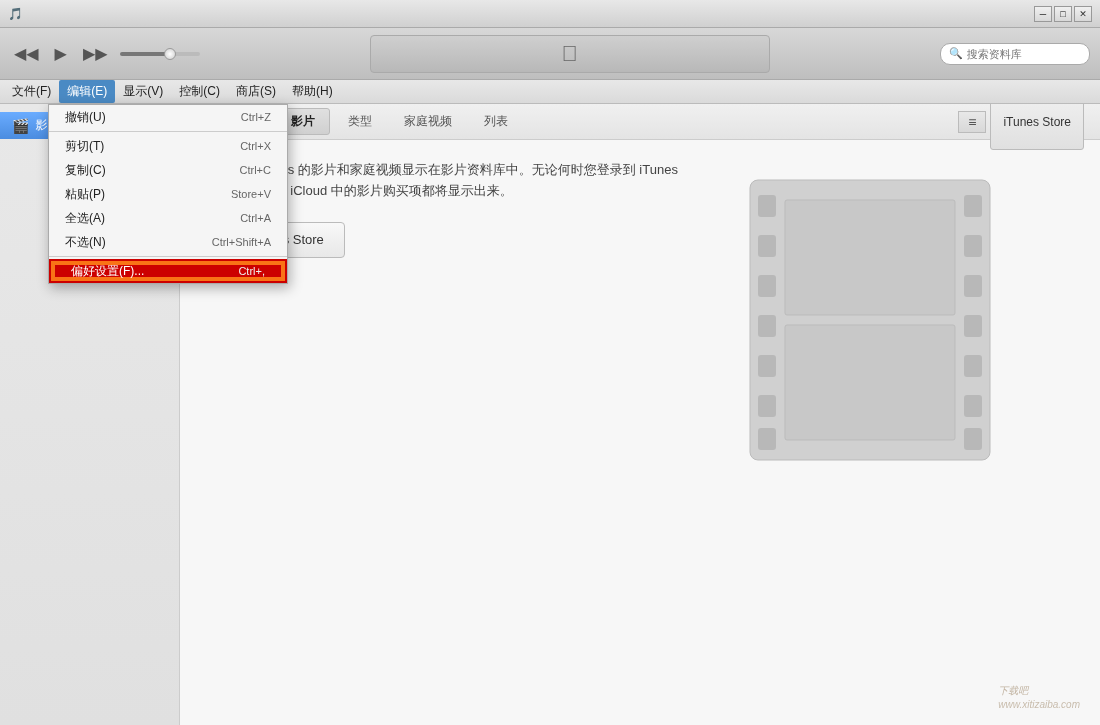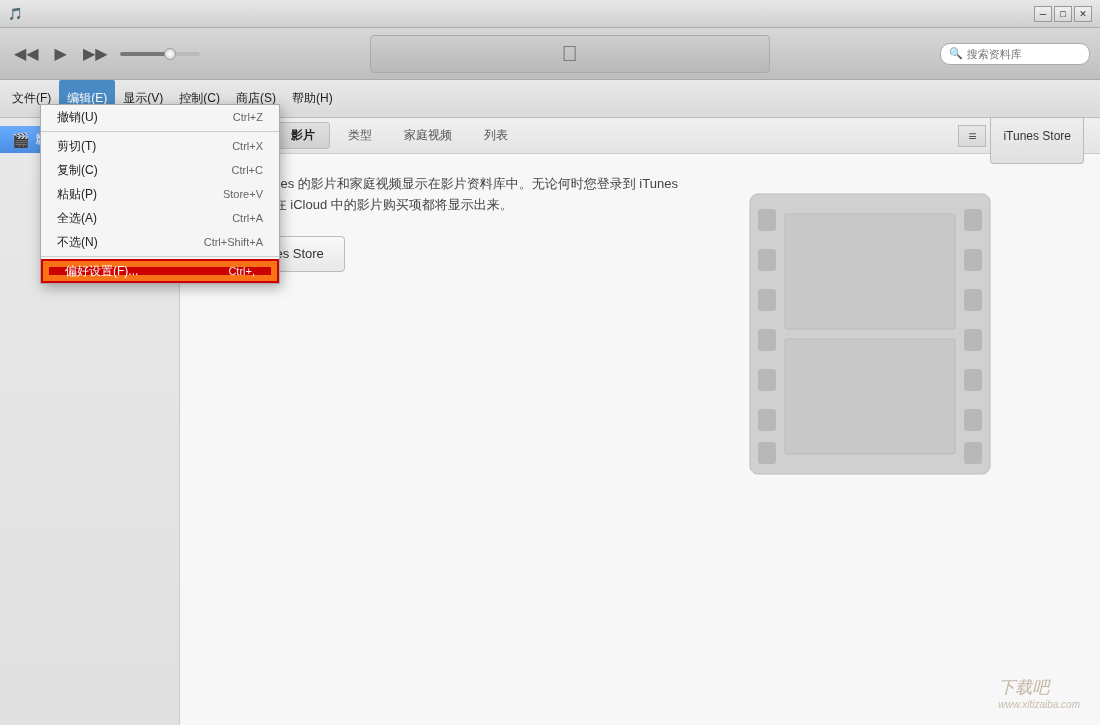--- a/index.html
+++ b/index.html
@@ -116,21 +116,21 @@
       border: none;
       outline: none;
       font-size: 11px;
       color: #888;
       width: 100%;
       background: transparent;
     }
 
     
     .menu-bar {
-      height: 38px;
+      height: 24px;
       background: linear-gradient(to bottom, #e8e8e8, #dadada);
       border-bottom: 1px solid #bbb;
       display: flex;
       align-items: center;
       padding: 0 4px;
       position: relative;
       z-index: 100;
     }
     .menu-item {
       padding: 2px 8px;
@@ -144,41 +144,41 @@
     }
     .menu-item.active {
       background: #4a8ac4;
       color: white;
     }
 
     
     .dropdown-menu {
       position: absolute;
       top: 24px;
-      left: 40px;
+      left: 48px;
       background: #f5f5f5;
       border: 1px solid #aaa;
       box-shadow: 2px 4px 12px rgba(0,0,0,0.3);
       min-width: 240px;
       z-index: 1000;
     }
     .dropdown-item {
       display: flex;
       justify-content: space-between;
       align-items: center;
       padding: 4px 16px;
       font-size: 12px;
       color: #222;
       cursor: pointer;
       height: 24px;
     }
     .dropdown-item.highlighted {
       background: #cc0000;
       color: white;
-      border: 8px solid #f97316;
+      border: 6px solid #f97316;
     }
     .dropdown-separator {
       height: 1px;
       background: #ccc;
       margin: 2px 0;
     }
     .shortcut { color: #666; font-size: 11px; text-align: center; }
     .dropdown-item:hover .shortcut,
     .dropdown-item.highlighted .shortcut { color: #eee; }
 
@@ -465,15 +465,15 @@
           <rect x="55" y="30" width="170" height="115" rx="2" fill="#c8c8c8" stroke="#bbb" stroke-width="1"></rect>
 
           <rect x="55" y="155" width="170" height="115" rx="2" fill="#c8c8c8" stroke="#bbb" stroke-width="1"></rect>
         </svg>
       </div>
     </div>
   </div>
 </div>
 
 <div class="watermark">
-  <span style="font-size:17px; color:rgba(130,100,60,0.45);">下载吧</span>
+  <span style="font-size:10px; color:rgba(130,100,60,0.45);">下载吧</span>
   <span style="font-size:10px; color:rgba(130,100,60,0.4); display:block; text-align:right;">www.xitizaiba.com</span>
 </div>
 
 </body></html>

